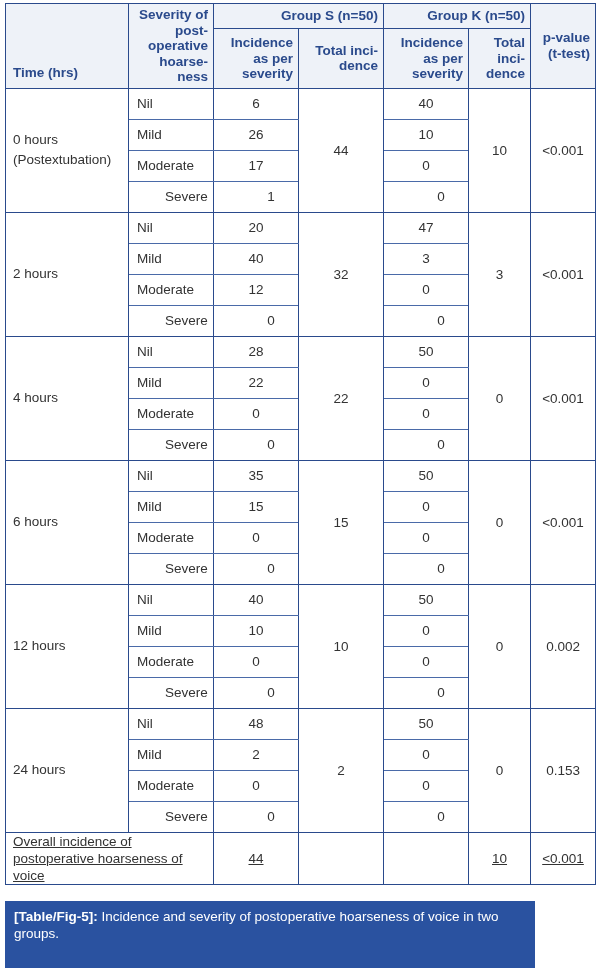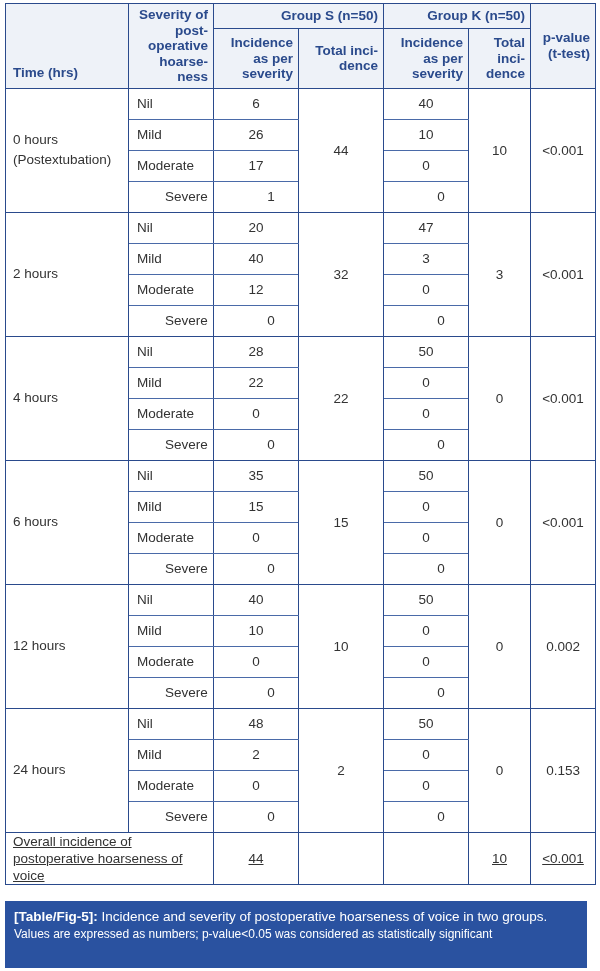--- a/index.html
+++ b/index.html
@@ -120,21 +120,21 @@
     text-align: left;
     padding-left: 7px;
     line-height: 17px;
   }
 
   
   .caption {
     position: absolute;
     left: 5px;
     top: 901px;
-    width: 582px;
+    width: 530px;
     height: 67px;
     box-sizing: border-box;
     background: #2a52a0;
     color: #ffffff;
     padding: 7px 9px 6px 9px;
   }
   .caption .line1 {
     font-size: 13.5px;
     line-height: 17px;
     margin-bottom: 2px;
@@ -333,16 +333,15 @@
           </tr>
         </tbody>
     </table>
   </div>
 
   <div class="caption">
     <div class="line1">
       <span class="tag">[Table/Fig-5]:</span>
       <span>Incidence and severity of postoperative hoarseness of voice in two groups.</span>
     </div>
-    <div class="line2">Values are expressed as numbers; p-value&lt;0.05 was considered as statistically significant</div>
   </div>
 
 </div>
 
 </body></html>

